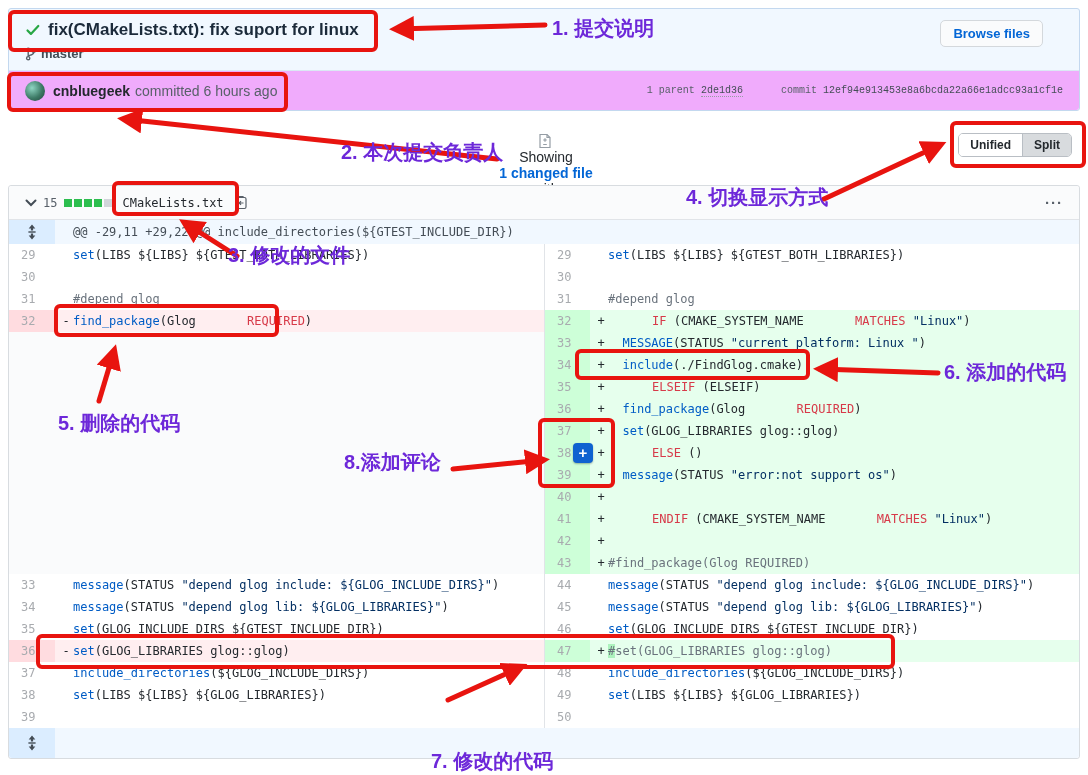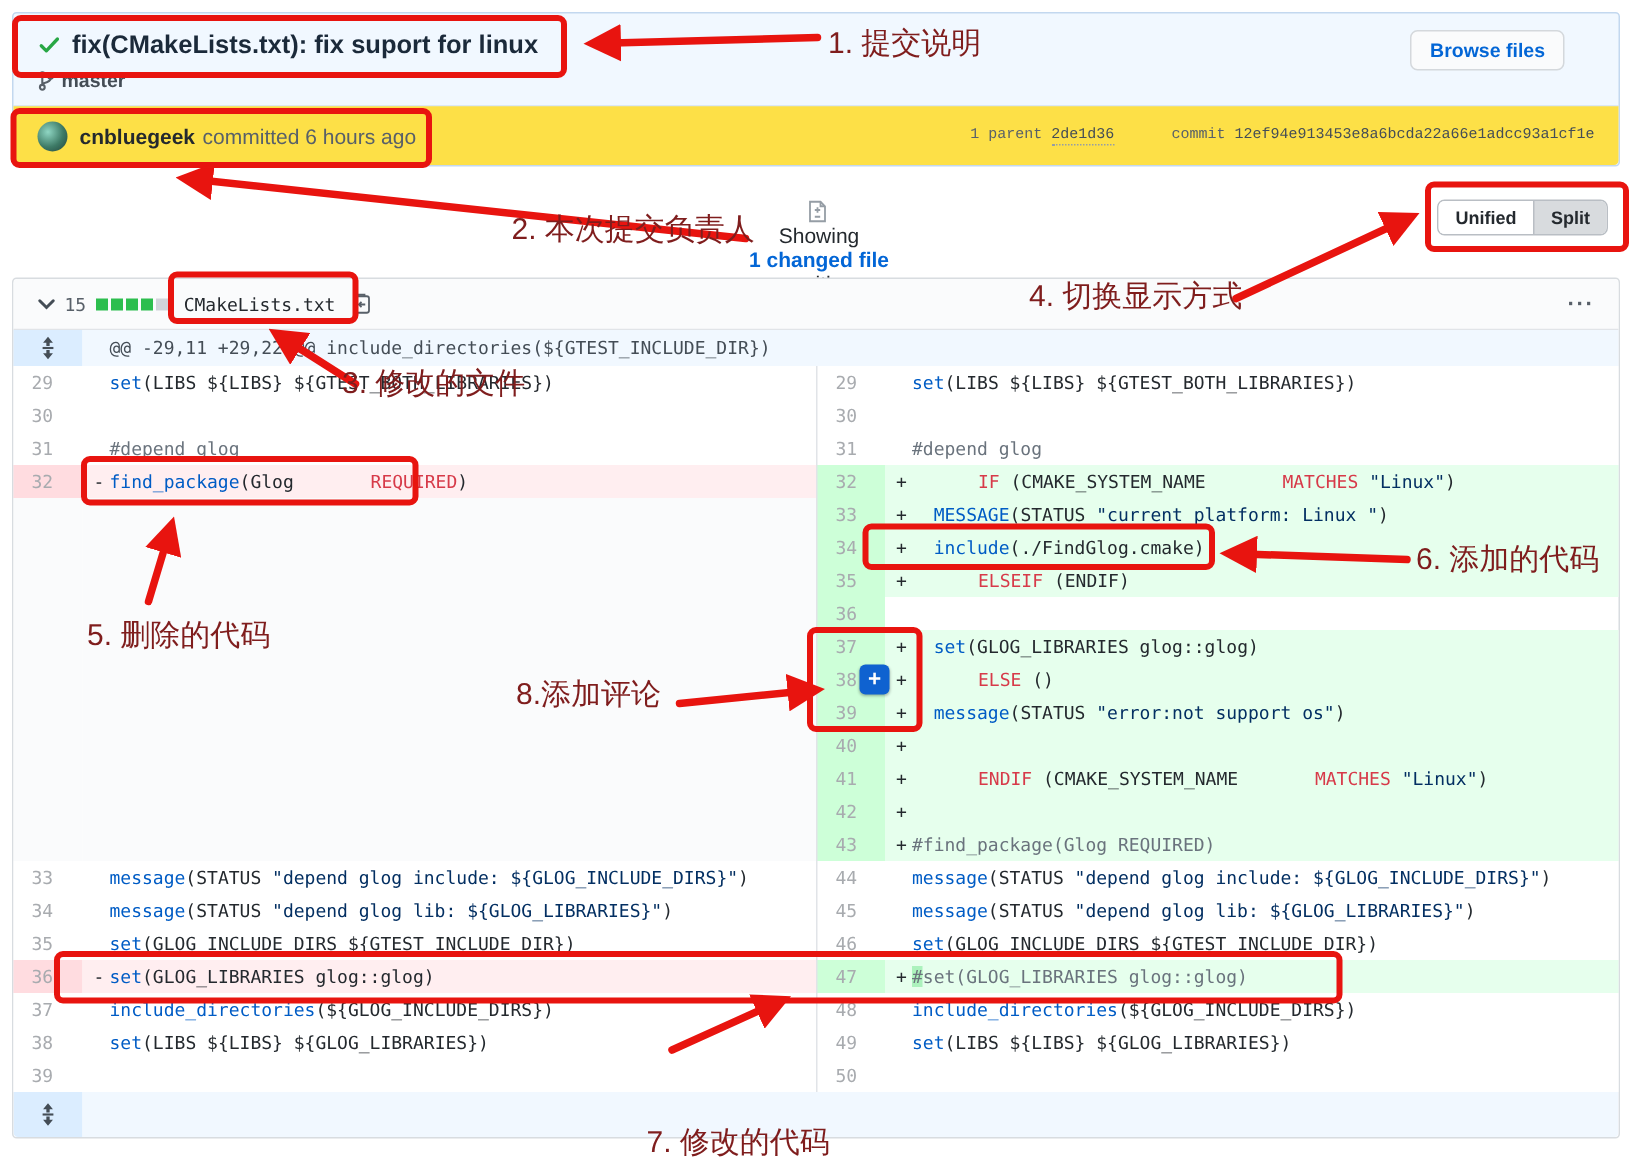--- a/index.html
+++ b/index.html
@@ -9,21 +9,21 @@
     font-family:"Liberation Sans", sans-serif;
     -webkit-font-smoothing:antialiased;
   }
 
   
   .commit-box{position:absolute;left:8px;top:8px;width:1070px;border:1px solid #c3d8ef;border-radius:3px;background:#f1f8ff;}
   .commit-head{padding:11px 16px 4px;display:flex;align-items:center;}
   .commit-title{font-size:17px;font-weight:bold;color:#1b2a3a;margin-left:7px;}
   .branch-row{padding:2px 16px 9px;font-size:13px;font-weight:bold;color:#444d56;display:flex;align-items:center;gap:5px;}
   .browse-btn{position:absolute;top:11px;right:36px;padding:5px 12px;font-size:13px;font-weight:bold;color:#0366d6;background:#fafbfc;border:1px solid #d4d8dc;border-radius:5px;cursor:pointer;}
-  .commit-meta{background:#fde047;border-top:1px solid #dbe8f4;border-radius:0 0 3px 3px;padding:8px 16px;display:flex;align-items:center;min-height:23px;}
+  .commit-meta{background:#f0abfc;border-top:1px solid #dbe8f4;border-radius:0 0 3px 3px;padding:8px 16px;display:flex;align-items:center;min-height:23px;}
   .avatar{width:20px;height:20px;border-radius:50%;background:radial-gradient(circle at 35% 35%,#8fd6c3,#3d7a66 55%,#20413a);flex:none;}
   .author-name{font-weight:bold;font-size:14px;color:#24292e;margin-left:8px;}
   .committed-text{font-size:14px;color:#586069;margin-left:5px;}
   .meta-right{margin-left:auto;font-family:Liberation Mono, monospace;font-size:10px;color:#444d56;}
   .meta-right .lbl{color:#586069;}
   .parent-sha{border-bottom:1px dotted #959da5;color:#444d56;cursor:pointer;}
   .commit-sha{color:#444d56;}
   .meta-gap{display:inline-block;width:26px;}
 
   
@@ -74,21 +74,21 @@
   .bottom-row{display:flex;height:30px;border-radius:0 0 3px 3px;overflow:hidden;}
   .bottom-gut{width:46px;background:#dbedff;display:flex;align-items:center;justify-content:center;cursor:pointer;flex:none;}
   .bottom-rest{flex:1;background:#f1f8ff;}
 
   
   .plus-btn{position:absolute;left:573px;top:443px;width:20px;height:20px;background:#0f62d0;border-radius:4px;color:#fff;
     font-weight:bold;font-size:15px;line-height:19px;text-align:center;cursor:pointer;box-shadow:0 1px 2px rgba(0,0,0,.3);z-index:30;}
 
   
   .ann-overlay{position:absolute;left:0;top:0;width:1088px;height:775px;pointer-events:none;z-index:40;}
-  .ann-label{position:absolute;color:#7f1d1d;font-size:20px;font-weight:normal;white-space:nowrap;z-index:41;pointer-events:none;}
+  .ann-label{position:absolute;color:#6d28d9;font-size:20px;font-weight:bold;white-space:nowrap;z-index:41;pointer-events:none;}
   .t1{left:552px;top:15px;}
   .t2{left:341px;top:139px;}
   .t3{left:228px;top:242px;}
   .t4{left:686px;top:184px;}
   .t5{left:58px;top:410px;}
   .t6{left:944px;top:359px;}
   .t7{left:431px;top:704px;margin-top:44px;}
   .t8{left:344px;top:449px;}
 </style>
 </head>
@@ -229,26 +229,27 @@
       <div class="diff-row">
         <div class="gut empty"></div>
         <div class="code empty"></div>
         <div class="gut add rsep">34</div>
         <div class="code add"><span class="marker">+</span><span class="tok-p">  </span><span class="tok-f">include</span><span class="tok-p">(./FindGlog.cmake)</span></div>
       </div>
       <div class="diff-row">
         <div class="gut empty"></div>
         <div class="code empty"></div>
         <div class="gut add rsep">35</div>
-        <div class="code add"><span class="marker">+</span><span class="tok-k">ELSEIF</span><span class="tok-p"> (ENDIF)</span></div>
+        <div class="code add"><span class="marker">+</span><span class="tok-k">ELSEIF</span><span class="tok-p"> (ELSEIF)</span></div>
       </div>
       <div class="diff-row">
         <div class="gut empty"></div>
         <div class="code empty"></div>
         <div class="gut add rsep">36</div>
+        <div class="code add"><span class="marker">+</span><span class="tok-p">  </span><span class="tok-f">find_package</span><span class="tok-p">(Glog </span><span class="tok-k">REQUIRED</span><span class="tok-p">)</span></div>
       </div>
       <div class="diff-row">
         <div class="gut empty"></div>
         <div class="code empty"></div>
         <div class="gut add rsep">37</div>
         <div class="code add"><span class="marker">+</span><span class="tok-p">  </span><span class="tok-f">set</span><span class="tok-p">(GLOG_LIBRARIES glog::glog)</span></div>
       </div>
       <div class="diff-row">
         <div class="gut empty"></div>
         <div class="code empty"></div>

